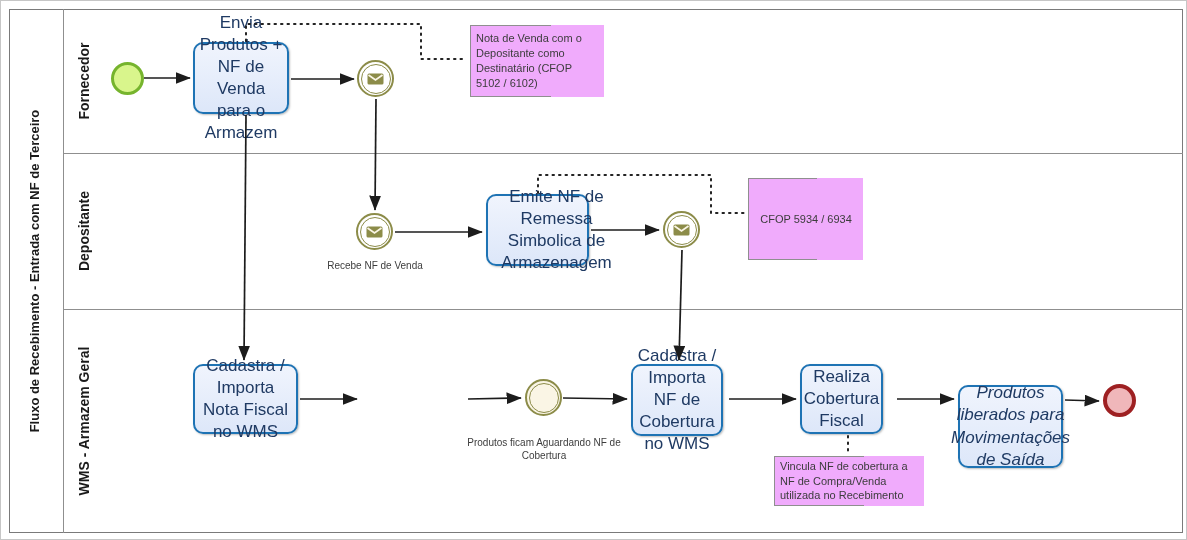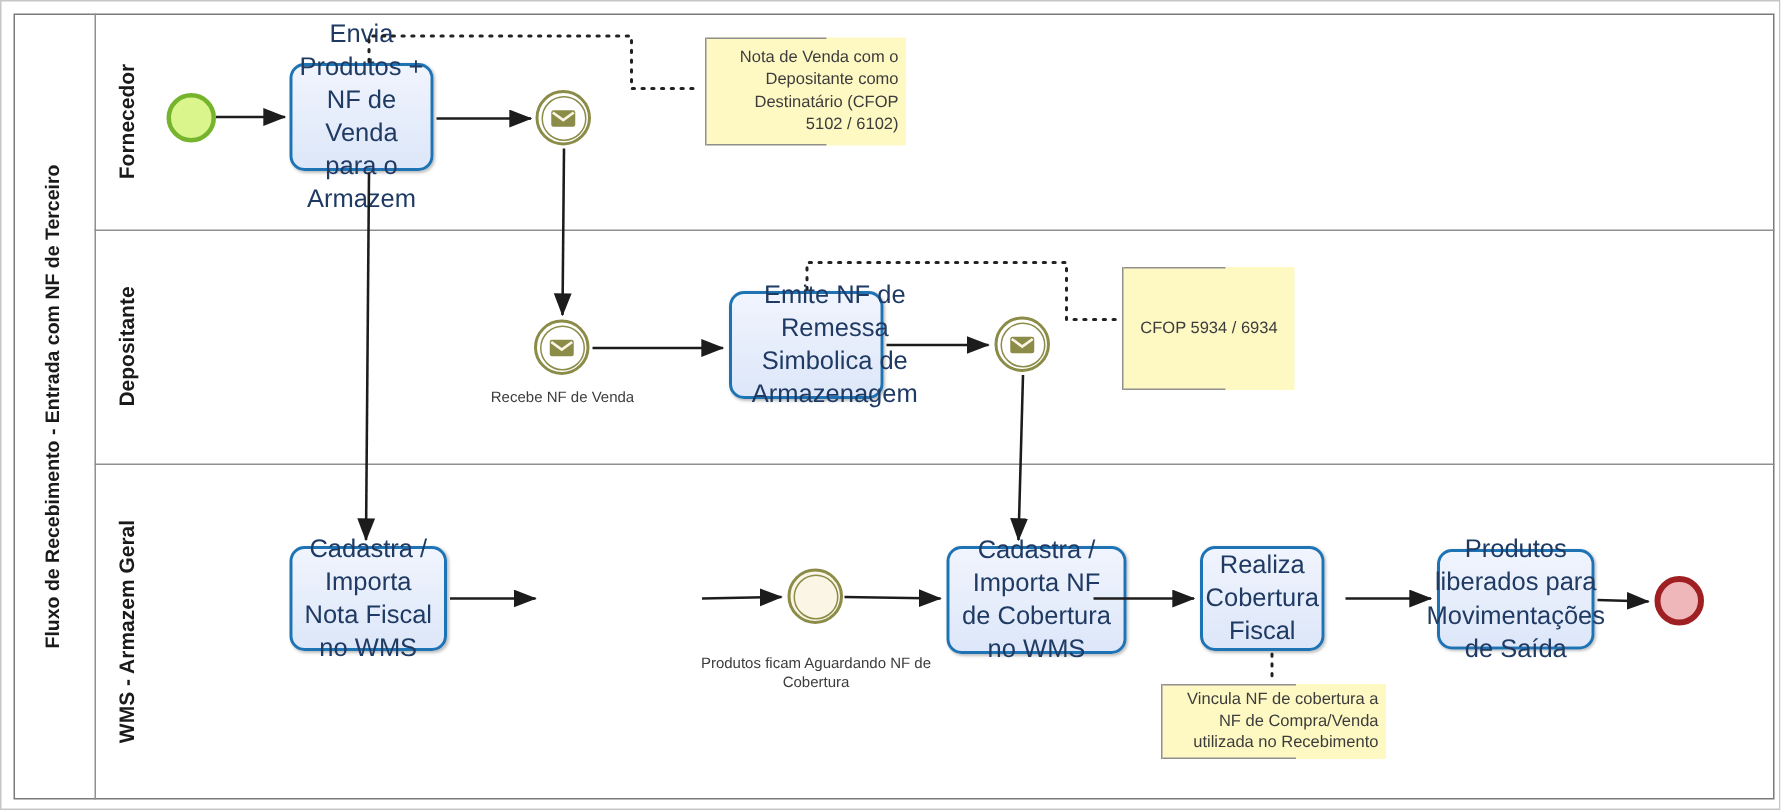--- a/index.html
+++ b/index.html
@@ -27,22 +27,22 @@
   
   .evt{position:absolute;border-radius:50%;box-sizing:content-box;}
   .start-event{width:27px;height:27px;border:3px solid #76b42d;background:#d9f58c;}
   .end-event{width:25px;height:25px;border:4.5px solid #9e2022;background:#f0b7ba;}
   .ring{width:33px;height:33px;border:2px solid #8c8c49;background:#ffffff;
     display:flex;align-items:center;justify-content:center;}
   .ring .inner{position:absolute;inset:1.5px;border:1.5px solid #8c8c49;border-radius:50%;}
   .ring.wait{background:#faf5e5;}
   .msgsvg{position:relative;z-index:2;}
   
-  .note{position:absolute;background:#fef9c3;color:#3c3c3c;font-size:11px;
-    display:flex;align-items:center;justify-content:center;text-align:right;
+  .note{position:absolute;background:#f0abfc;color:#3c3c3c;font-size:11px;
+    display:flex;align-items:center;justify-content:center;text-align:left;
     padding:3px 5px;box-sizing:border-box;line-height:1.35;
     border-left:1.6px solid #8f8f8f;}
   .note::before{content:"";position:absolute;left:0;top:0;width:60%;border-top:1.6px solid #8f8f8f;}
   .note::after{content:"";position:absolute;left:0;bottom:0;width:60%;border-bottom:1.6px solid #8f8f8f;}
   
   .elabel{position:absolute;font-size:10px;color:#3d3d3d;text-align:center;line-height:1.3;}
   svg.flows{position:absolute;left:0;top:0;pointer-events:none;overflow:visible;z-index:5;}
 </style>
 </head>
 <body>
@@ -105,29 +105,29 @@
   <div class="task" style="left:192px;top:363px;width:105px;height:70px;">
     <span>Cadastra / Importa Nota Fiscal no WMS</span>
   </div>
 
 
   <div class="evt ring wait" style="left:524px;top:378px;">
     <span class="inner"></span>
   </div>
   <div class="elabel" style="left:462px;top:435px;width:162px;">Produtos ficam Aguardando NF de Cobertura</div>
 
-  <div class="task" style="left:630px;top:363px;width:120px;height:72px;">
+  <div class="task" style="left:630px;top:363px;width:92px;height:72px;">
     <span>Cadastra / Importa NF de Cobertura no WMS</span>
   </div>
 
   <div class="task" style="left:799px;top:363px;width:83px;height:70px;">
     <span>Realiza Cobertura Fiscal</span>
   </div>
 
-  <div class="task" style="left:957px;top:365px;width:105px;height:67px;">
+  <div class="task" style="left:957px;top:384px;width:105px;height:83px;font-style:italic;">
     <span>Produtos liberados para Movimentações de Saída</span>
   </div>
 
   <div class="evt end-event" style="left:1102px;top:383px;"></div>
 
   <div class="note" style="left:773px;top:455px;width:150px;height:50px;">
     <span>Vincula NF de cobertura a NF de Compra/Venda utilizada no Recebimento</span>
   </div>
 
   <svg class="flows" width="1187" height="540">

